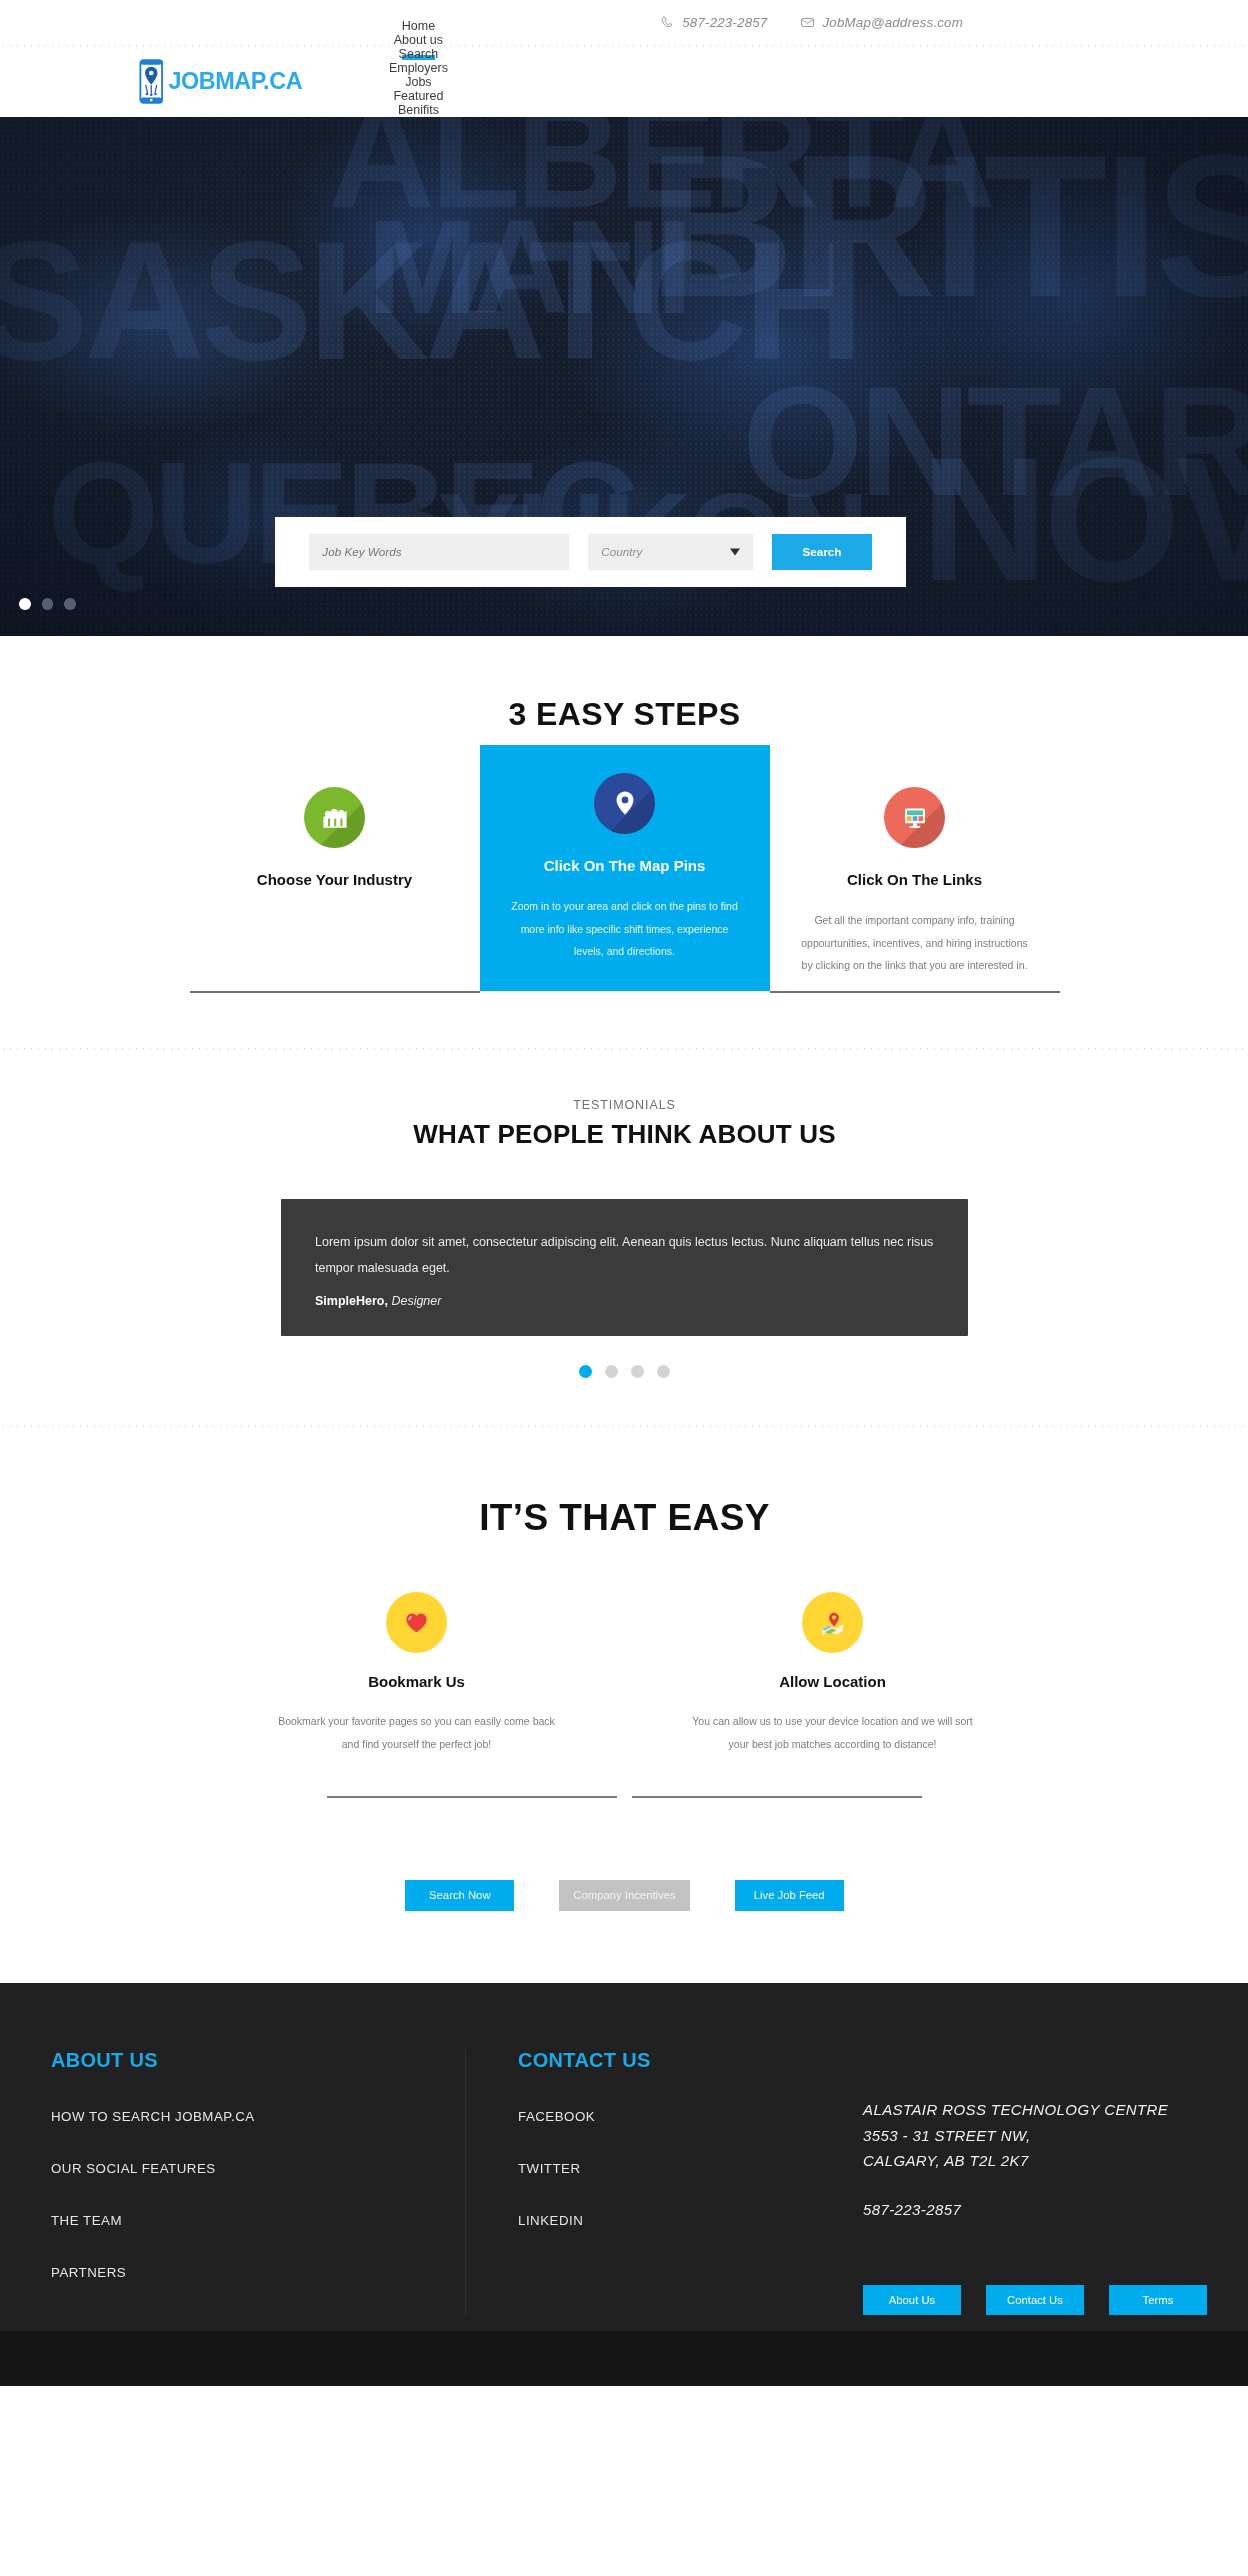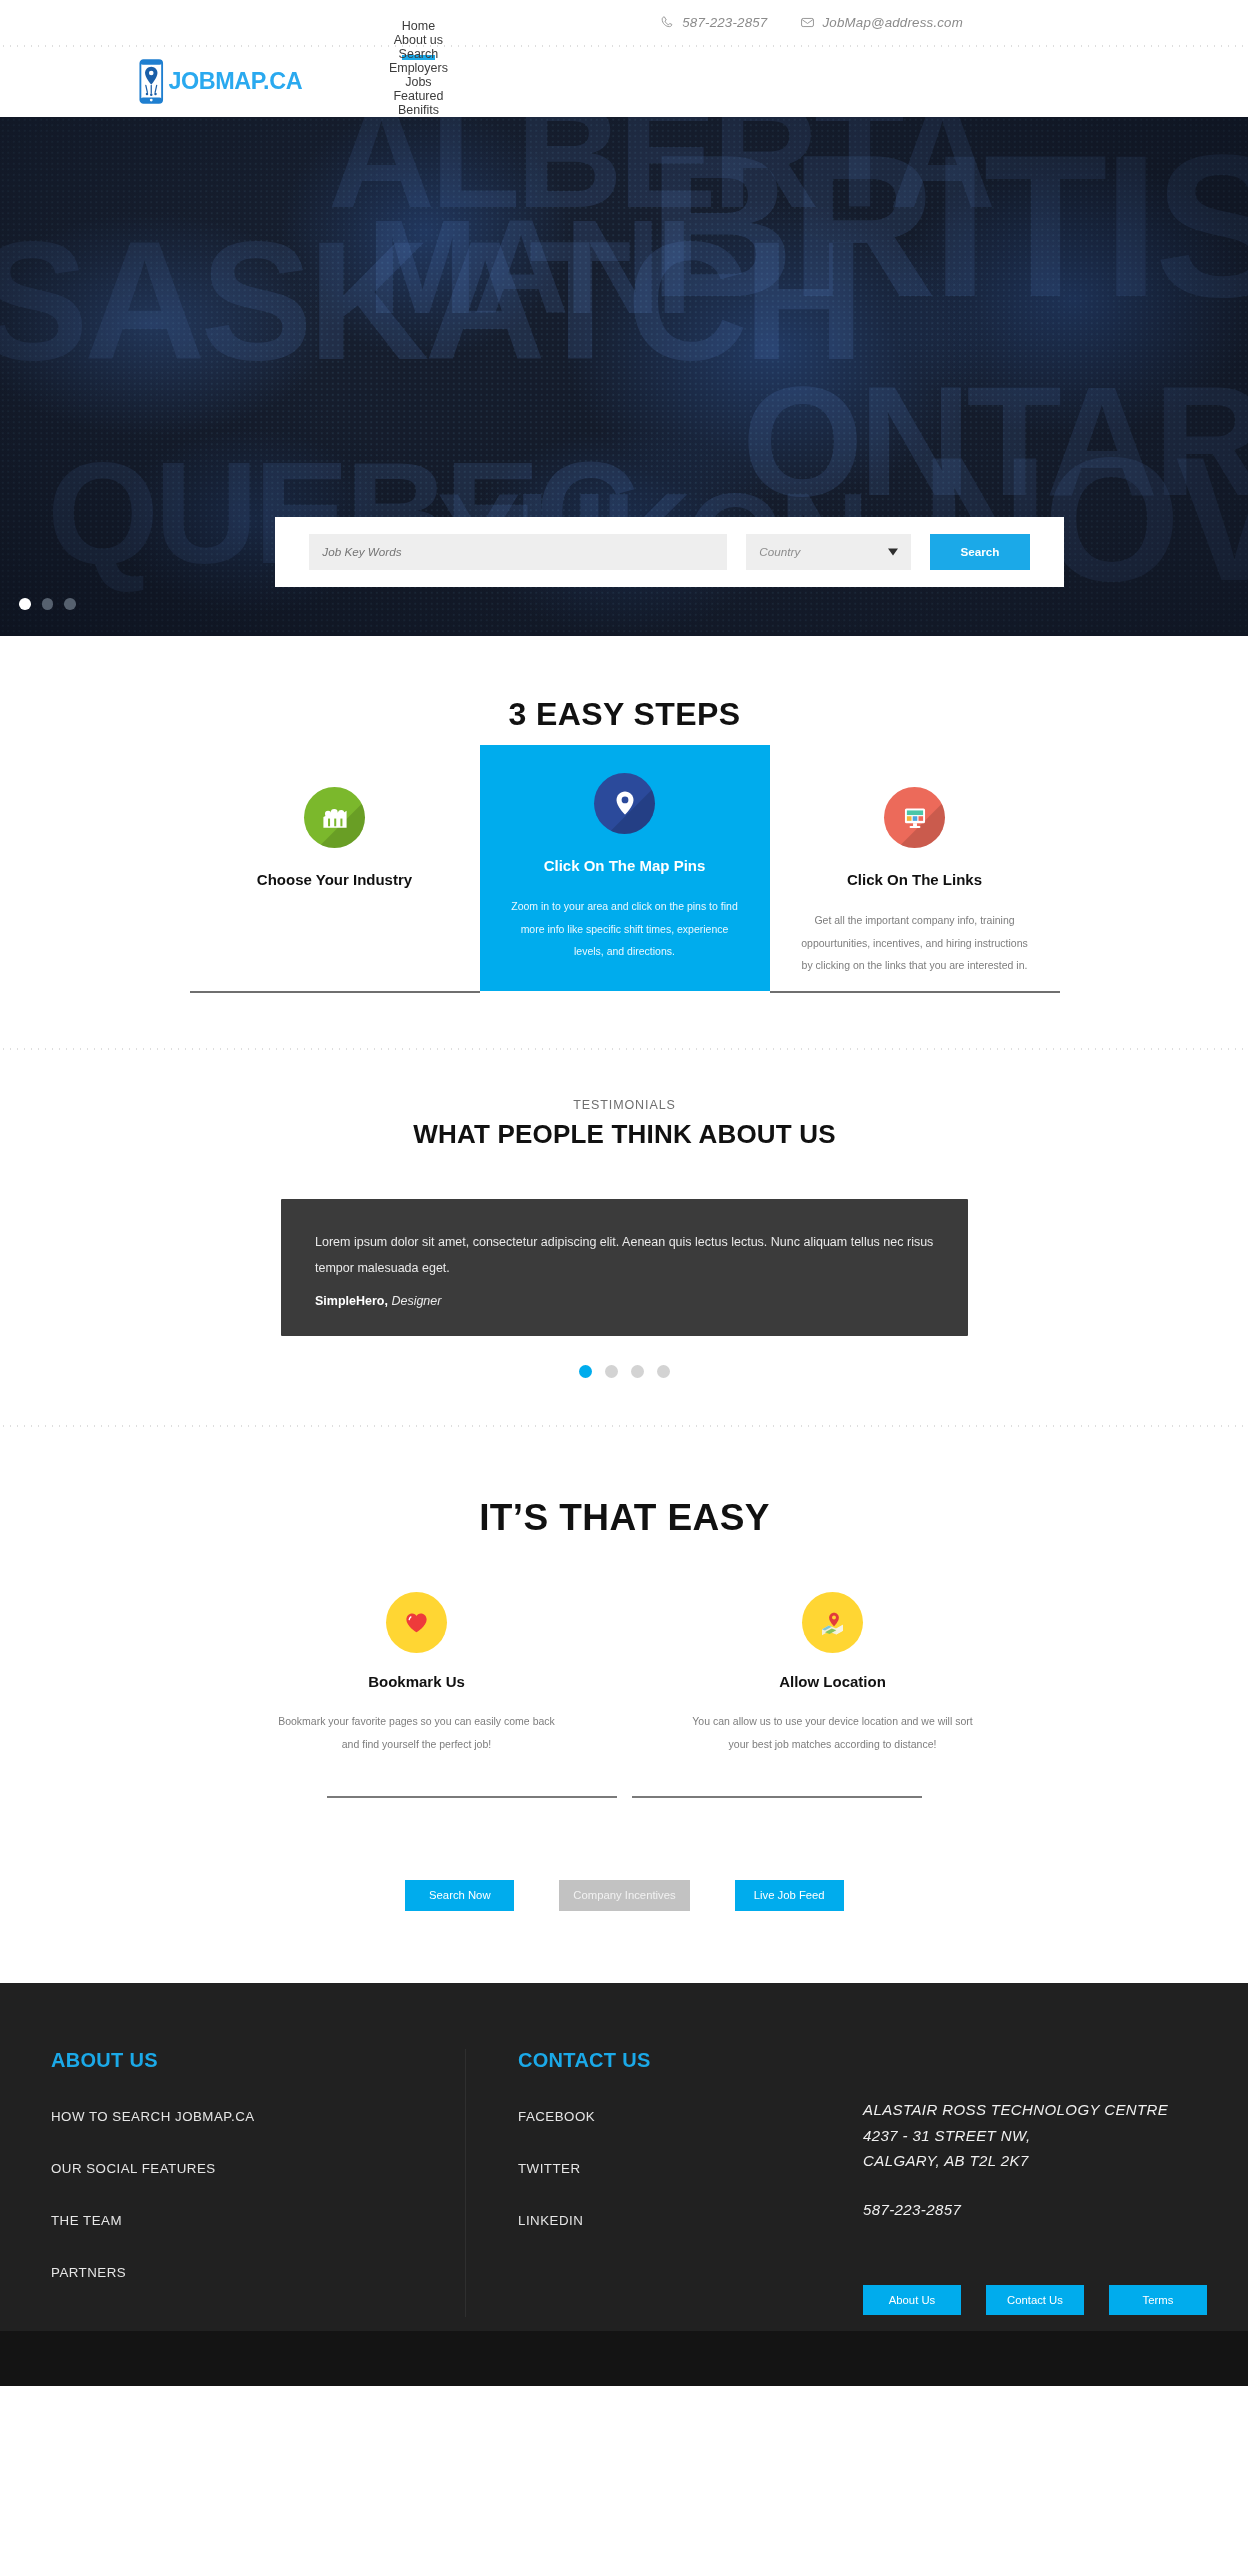--- a/index.html
+++ b/index.html
@@ -109,21 +109,21 @@
   .hero-title {
     position:absolute; top:230px; left:0; right:0;
     text-align:center;
     font-size:52px; font-weight:700; color:#fff;
     letter-spacing:-0.8px;
   }
   .hero-title .accent { color:#1ba9e8; }
 
   .searchbar {
     position:absolute; top:400px; left:275px;
-    width:789px; height:70px;
+    width:631px; height:70px;
     background:#fff;
     display:flex; align-items:center;
     padding:0 34px;
     gap:19px;
   }
   .sb-input {
     flex:1 1 auto; height:36px;
     background:#eeeeee; border:none;
     padding:0 13.3px;
     font-family:"Liberation Sans", sans-serif;
@@ -555,21 +555,21 @@
       <div class="fcol contact">
         <div class="fcol-title">CONTACT US</div>
         <a class="fcol-link">FACEBOOK</a>
         <a class="fcol-link">TWITTER</a>
         <a class="fcol-link">LINKEDIN</a>
       </div>
 
       <div class="fcol addr">
         <div class="addr-block">
           <div>ALASTAIR ROSS TECHNOLOGY CENTRE</div>
-          <div>4237 - 31 STREET NW,</div>
+          <div>3553 - 31 STREET NW,</div>
           <div>CALGARY, AB T2L 2K7</div>
         </div>
         <div class="addr-phone">587-223-2857</div>
 
         <div class="footer-btns">
           <button class="fbtn">About Us</button>
           <button class="fbtn">Contact Us</button>
           <button class="fbtn">Terms</button>
         </div>
       </div>

